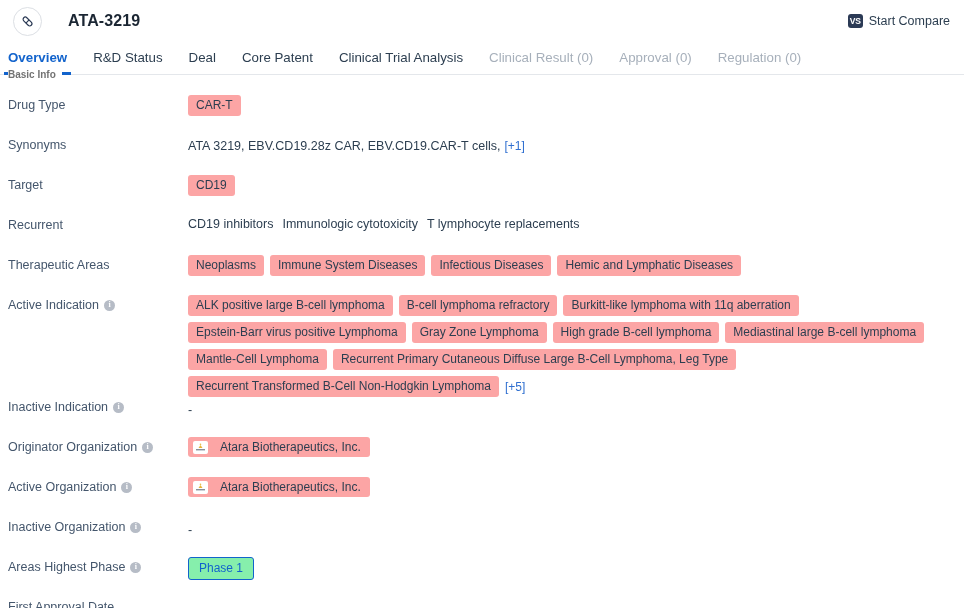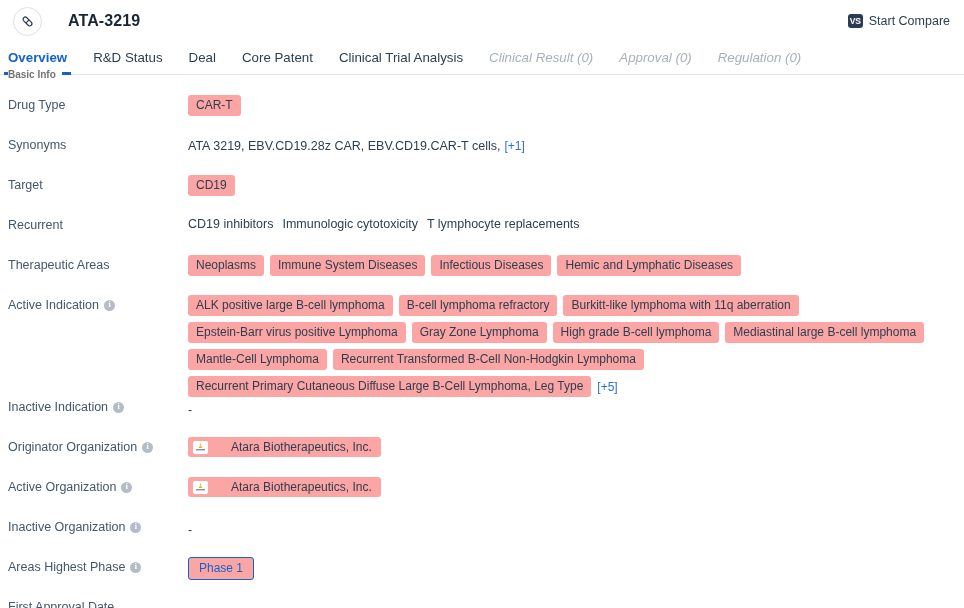--- a/index.html
+++ b/index.html
@@ -83,21 +83,21 @@
   }
   .tab {
     font-size: 13.3px;
     color: #2c3e50;
     padding: 0 0 9px 0;
     margin-right: 26px;
     cursor: pointer;
     white-space: nowrap;
     position: relative;
   }
-  .tab.disabled { color: #a7b0bb; font-style: italic; }
+  .tab.disabled { color: #a7b0bb; }
   .tab.active {
     color: #1263cc;
     font-weight: bold;
   }
   .tab.active::after {
     content: "";
     position: absolute;
     left: -4px;
     right: -4px;
     bottom: -1px;
@@ -179,21 +179,21 @@
     border-radius: 3px;
     padding: 3px 8px 4px;
     font-size: 12px;
     color: #2c3e50;
     white-space: nowrap;
     line-height: 14px;
   }
   .tag.org {
     display: inline-flex;
     align-items: center;
-    gap: 23px;
+    gap: 12px;
     padding: 3px 9px 3px 5px;
   }
   .org-logo {
     width: 15px;
     height: 13px;
     background: #ffffff;
     border-radius: 2px;
     display: inline-flex;
     align-items: center;
     justify-content: center;
@@ -225,21 +225,21 @@
   .syn-more { margin-left: 4px; }
 
   .phase-pill {
     display: inline-block;
     border: 1px solid #1263cc;
     border-radius: 3px;
     color: #1263cc;
     font-size: 12px;
     padding: 3px 10px 4px;
     line-height: 14px;
-    background: #fca5a5;
+    background: #86efac;
     cursor: pointer;
   }
 
   .indication-wrap {
     display: flex;
     flex-wrap: wrap;
     align-items: center;
     gap: 6px 6px;
     max-width: 784px;
   }
@@ -340,22 +340,22 @@
       <div class="row-value" style="align-items:flex-start;">
         <div class="indication-wrap">
           <span class="tag">ALK positive large B-cell lymphoma</span>
           <span class="tag">B-cell lymphoma refractory</span>
           <span class="tag">Burkitt-like lymphoma with 11q aberration</span>
           <span class="tag">Epstein-Barr virus positive Lymphoma</span>
           <span class="tag">Gray Zone Lymphoma</span>
           <span class="tag">High grade B-cell lymphoma</span>
           <span class="tag">Mediastinal large B-cell lymphoma</span>
           <span class="tag">Mantle-Cell Lymphoma</span>
+          <span class="tag">Recurrent Primary Cutaneous Diffuse Large B-Cell Lymphoma, Leg Type</span>
           <span class="tag">Recurrent Transformed B-Cell Non-Hodgkin Lymphoma</span>
-          <span class="tag">Recurrent Primary Cutaneous Diffuse Large B-Cell Lymphoma, Leg Type</span>
           <span class="more-link">[+5]</span>
         </div>
       </div>
     </div>
 
     <div class="row">
       <div class="row-label">
         <span>Inactive Indication</span>
         <span class="info-icon">i</span>
       </div>

